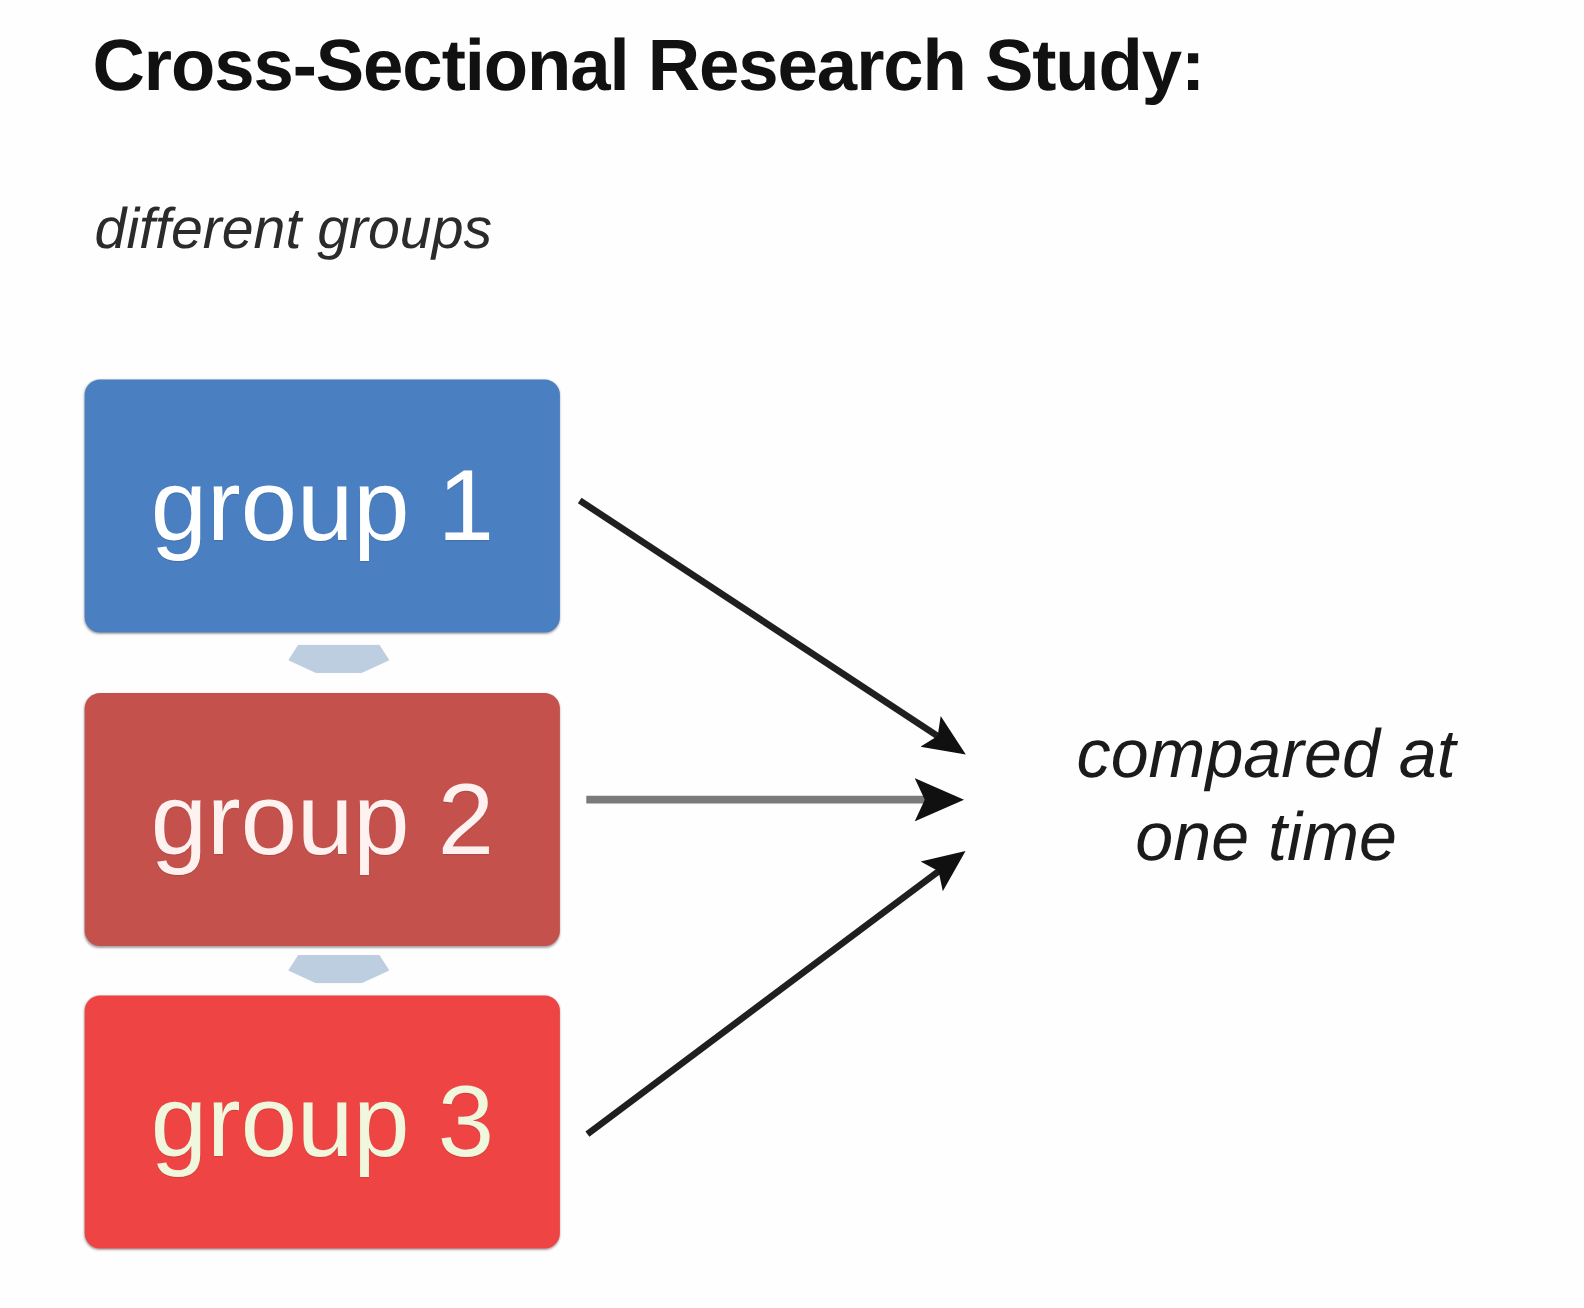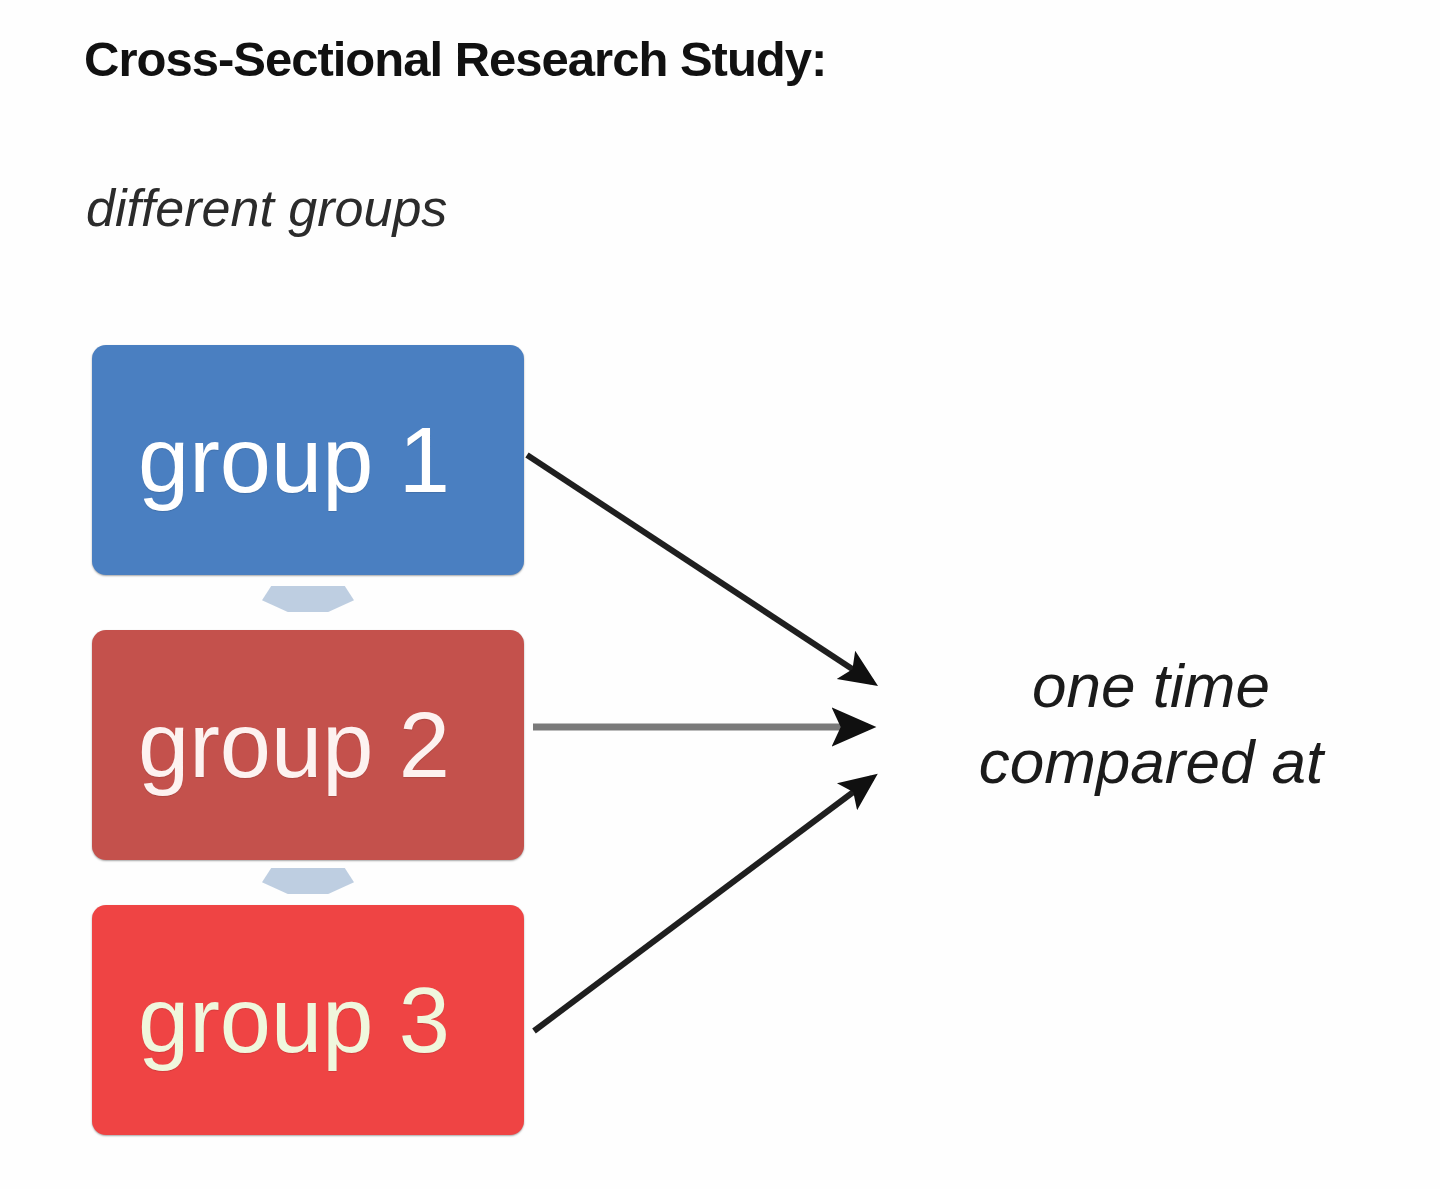--- a/index.html
+++ b/index.html
@@ -20,21 +20,21 @@
   }
 
   
   #title {
     position: absolute;
     left: 84px;
     top: 16px;
     width: 1320px;
     font-family: "Liberation Sans", "DejaVu Sans", sans-serif;
     font-weight: 700;
-    font-size: 49px;
+    font-size: 66px;
     line-height: 86px;
     letter-spacing: -1px;
     color: #111111;
     white-space: nowrap;
   }
 
   
   #subtitle {
     position: absolute;
     left: 86px;
@@ -45,28 +45,29 @@
     font-size: 52px;
     line-height: 60px;
     color: #2b2b2b;
     white-space: nowrap;
     text-align: center;
   }
 
   
   .group-box {
     position: absolute;
-    left: 92px;
+    left: 77px;
     width: 432px;
     height: 230px;
     border-radius: 14px;
     box-shadow: 0 1px 2px rgba(0,0,0,0.35);
     display: flex;
     align-items: center;
     box-sizing: border-box;
+    padding-left: 14px;
   }
   .group-label {
     padding-left: 46px;
     font-family: "Liberation Sans", "DejaVu Sans", sans-serif;
     font-weight: 400;
     font-size: 92px;
     line-height: 96px;
     color: #ffffff;
     white-space: nowrap;
     text-shadow: 0 1px 1px rgba(0,0,0,0.12);
@@ -157,17 +158,17 @@
     </defs>
 
     <line x1="527" y1="455" x2="872" y2="682" stroke="#1f1f1f" stroke-width="6" marker-end="url(#head-dark)"></line>
 
     <line x1="533" y1="727" x2="868" y2="727" stroke="#7a7a7a" stroke-width="7" marker-end="url(#head-dark-2)"></line>
 
     <line x1="534" y1="1031" x2="872" y2="778" stroke="#1f1f1f" stroke-width="6" marker-end="url(#head-dark-3)"></line>
   </svg>
 
   <div id="compared-text" style="color: rgb(27, 27, 27);">
+    <span class="line">compared at</span>
     <span class="line">one time</span>
-    <span class="line">compared at</span>
   </div>
 
 </div>
 
 </body></html>

